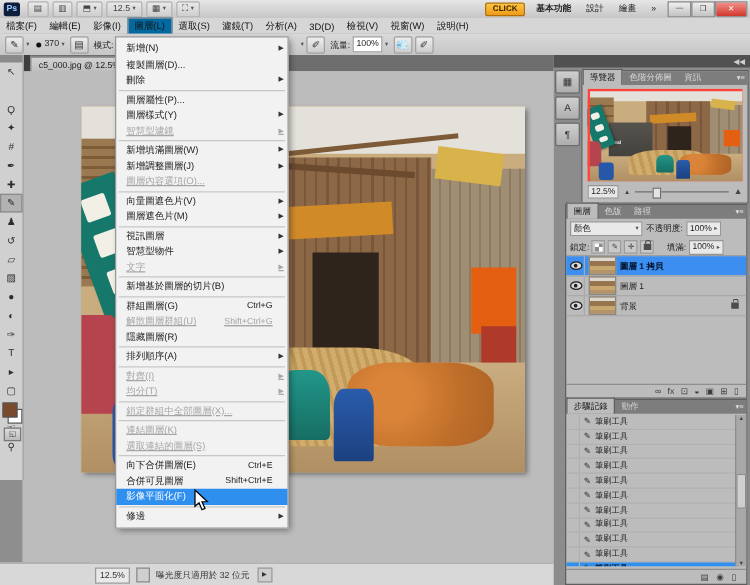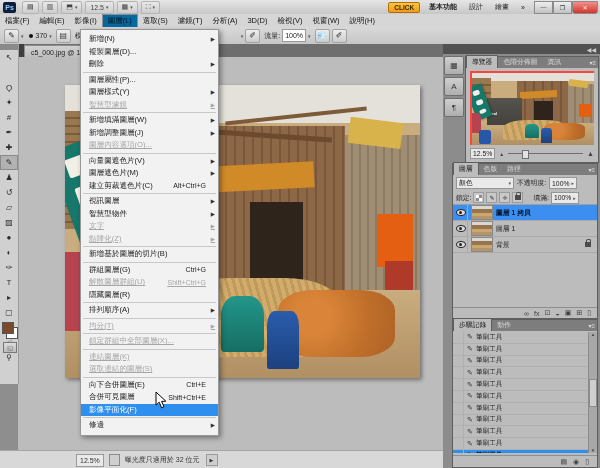--- a/index.html
+++ b/index.html
@@ -19,21 +19,21 @@
   .click-badge{background:linear-gradient(#ffc63f,#f09a1a);border:1px solid #b06f00;color:#3a2500;
                font-weight:bold;font-size:6.5px;padding:1px 5px;border-radius:2px;}
   .ws{font-size:7px;color:#222;padding:1px 3px;}
   .ws.active{font-weight:bold;}
   .winbtns{display:flex;}
   .winbtn{width:17px;height:11px;border:1px solid #8a8a8a;background:linear-gradient(#efefef,#c2c2c2);
           font-size:6px;color:#333;display:flex;align-items:center;justify-content:center;}
   .winbtn.close{background:linear-gradient(#f2908a,#d2352b);color:#fff;width:24px;border-radius:0 0 3px 3px;}
   
   #menubar{left:0;top:14px;width:600px;height:13px;background:#d6d6d6;border-bottom:1px solid #a5a5a5;
-           display:flex;align-items:center;font-size:7.5px;color:#111;}
+           display:flex;align-items:flex-end;font-size:7.5px;color:#111;}
   .menu-top{padding:1px 5px;}
   .menu-top.active{background:#0369a1;border:1px solid #8f8f8f;border-bottom:none;}
   
   #optionsbar{left:0;top:27px;width:600px;height:17px;background:linear-gradient(#d9d9d9,#c6c6c6);
               border-bottom:1px solid #9c9c9c;display:flex;align-items:center;font-size:7px;color:#222;}
   .opt-group{display:flex;align-items:center;gap:2px;margin-left:4px;}
   .opt-icon{width:13px;height:12px;border:1px solid #a2a2a2;border-radius:2px;background:linear-gradient(#eee,#ccc);
             display:flex;align-items:center;justify-content:center;font-size:8px;color:#333;}
   .opt-field{height:11px;background:#fff;border:1px solid #9a9a9a;padding:0 2px;display:flex;align-items:center;font-size:7px;}
   .dot{width:4px;height:4px;border-radius:50%;background:#111;margin:0 1px;}
@@ -71,21 +71,21 @@
                  background:radial-gradient(circle at 30% 40%,#d98438 20%,#c06f2a 60%,#ad6226);border-radius:30%;}
   .ph-tealbarrel{left:44%;top:72%;width:12%;height:19%;background:linear-gradient(#23968a,#166e63);border-radius:35% 35% 8% 8%;}
   .ph-bluedrum{left:57%;top:77%;width:9%;height:20%;background:linear-gradient(#2a5cab,#1c4180);border-radius:25% 25% 5% 5%;}
   .ph-blueleft{left:7%;top:80%;width:10%;height:19%;background:#2757a8;border-radius:20%;}
   .ph-redcloth{left:0;top:57%;width:9%;height:27%;background:#b5444e;border-radius:0 30% 20% 0;}
   .ph-sack{left:30%;top:61%;width:13%;height:11%;background:#e8e4da;border-radius:40%;}
   .ph-tire{left:14%;top:70%;width:12%;height:11%;background:#3a3734;border-radius:50%;}
   .ph-redcrate{left:90%;top:60%;width:8%;height:10%;background:#b03a2a;}
   #photo-main .ph-seal{font-size:13px;}
   
-  #layer-menu{left:80px;top:29px;width:137px;background:#f2f2f2;border:1px solid #979797;
+  #layer-menu{left:92px;top:29px;width:137px;background:#f2f2f2;border:1px solid #979797;
               box-shadow:2px 2px 5px rgba(0,0,0,.4);z-index:50;padding:3px 0;}
   .mi{height:12.5px;display:flex;align-items:center;font-size:7.6px;color:#1a1a1a;padding:0 4px 0 8px;position:relative;}
   .mi .mi-label{flex:0 0 auto;}
   .mi .mi-short{margin-left:auto;font-size:7px;color:#222;padding-right:8px;}
   .mi .mi-arrow{position:absolute;right:3px;font-size:5.5px;color:#333;visibility:hidden;}
   .mi .mi-arrow.show{visibility:visible;}
   .mi.dis,.mi.dis .mi-short,.mi.dis .mi-arrow{color:#a6a6a6;text-decoration:underline;}
   .mi.hl{background:#2f8fef;color:#fff;align-items:center;}
   .mi.hl .mi-short{color:#fff;}
   .mi.sep{height:3px;padding:0;}
@@ -390,25 +390,20 @@
       <span class="mi-short"></span>
       <span class="mi-arrow show">▶</span>
     </div>
 
     <div class="mi">
       <span class="mi-label">圖層遮色片(M)</span>
       <span class="mi-short"></span>
       <span class="mi-arrow show">▶</span>
     </div>
 
-    <div class="mi">
-      <span class="mi-label">建立剪裁遮色片(C)</span>
-      <span class="mi-short">Alt+Ctrl+G</span>
-
-    </div>
 
     <div class="mi sep">
       
       
       
     </div>
 
     <div class="mi">
       <span class="mi-label">視訊圖層</span>
       <span class="mi-short"></span>
@@ -420,25 +415,20 @@
       <span class="mi-short"></span>
       <span class="mi-arrow show">▶</span>
     </div>
 
     <div class="mi dis">
       <span class="mi-label">文字</span>
       <span class="mi-short"></span>
       <span class="mi-arrow show">▶</span>
     </div>
 
-    <div class="mi dis">
-      <span class="mi-label">點陣化(Z)</span>
-      <span class="mi-short"></span>
-      <span class="mi-arrow show">▶</span>
-    </div>
 
     <div class="mi sep">
       
       
       
     </div>
 
     <div class="mi">
       <span class="mi-label">新增基於圖層的切片(B)</span>
       <span class="mi-short"></span>
@@ -480,20 +470,25 @@
       <span class="mi-short"></span>
       <span class="mi-arrow show">▶</span>
     </div>
 
     <div class="mi sep">
       
       
       
     </div>
 
+    <div class="mi dis">
+      <span class="mi-label">對齊(I)</span>
+      <span class="mi-short"></span>
+      <span class="mi-arrow show">▶</span>
+    </div>
 
     <div class="mi dis">
       <span class="mi-label">均分(T)</span>
       <span class="mi-short"></span>
       <span class="mi-arrow show">▶</span>
     </div>
 
     <div class="mi sep">
       
       

